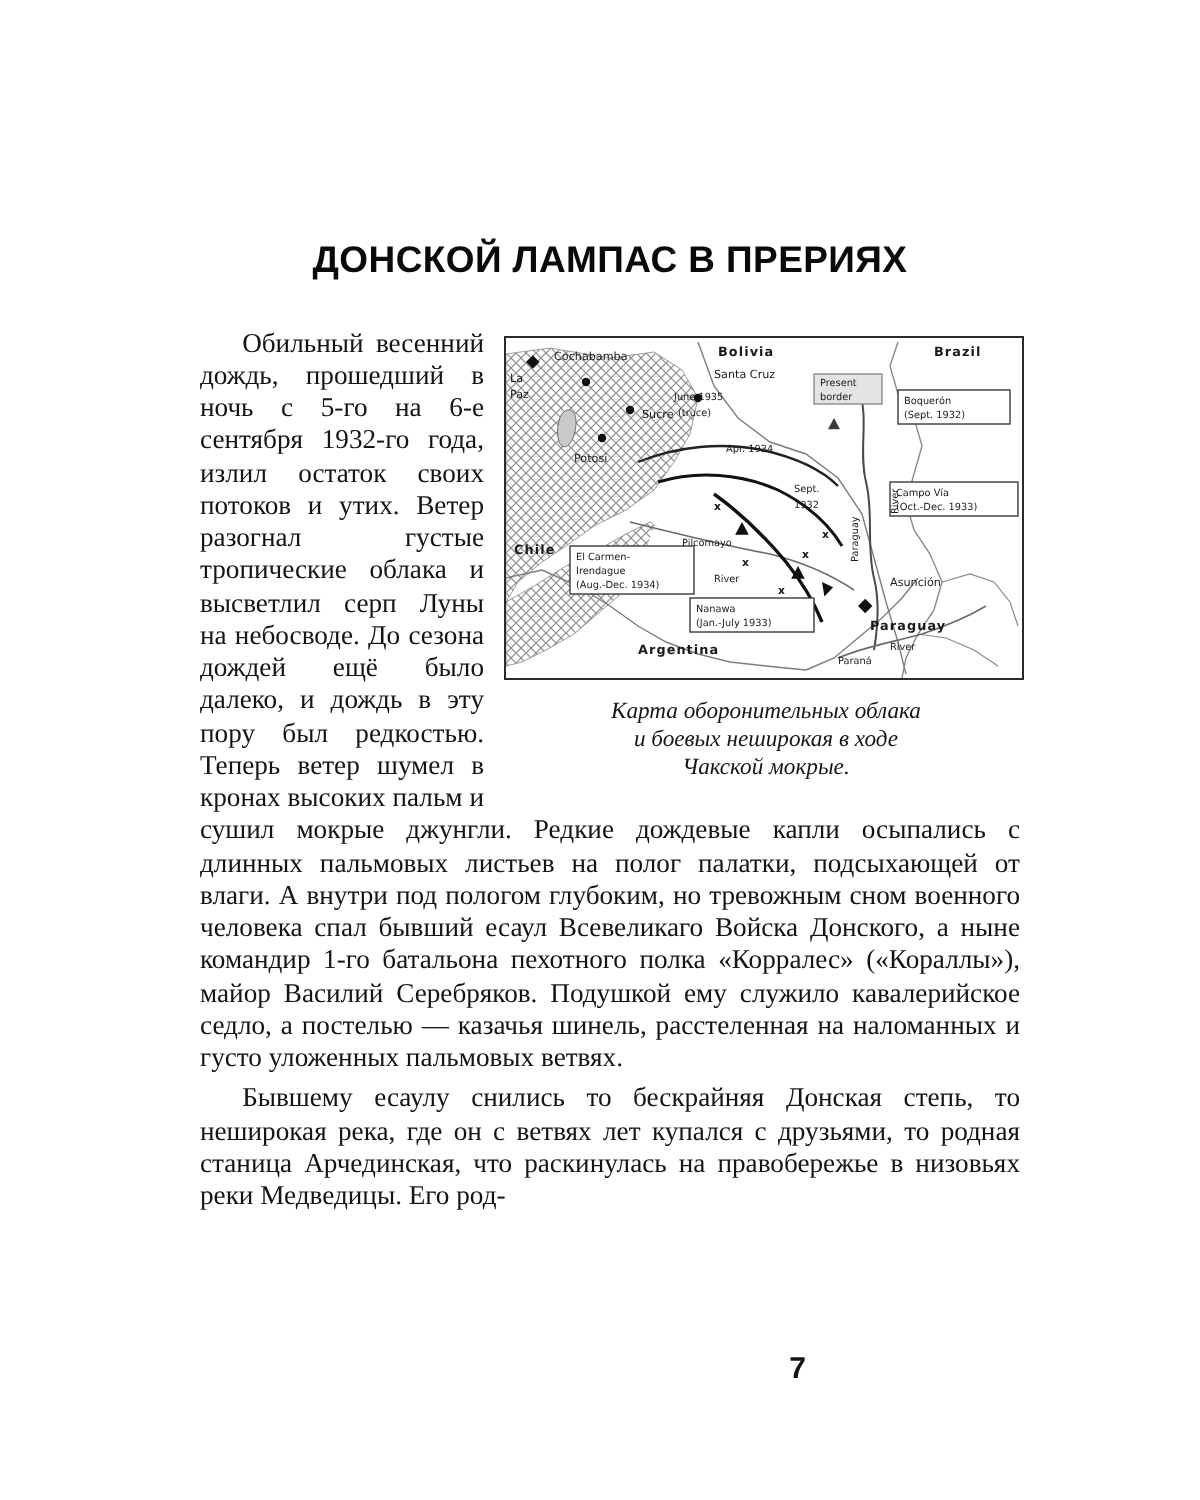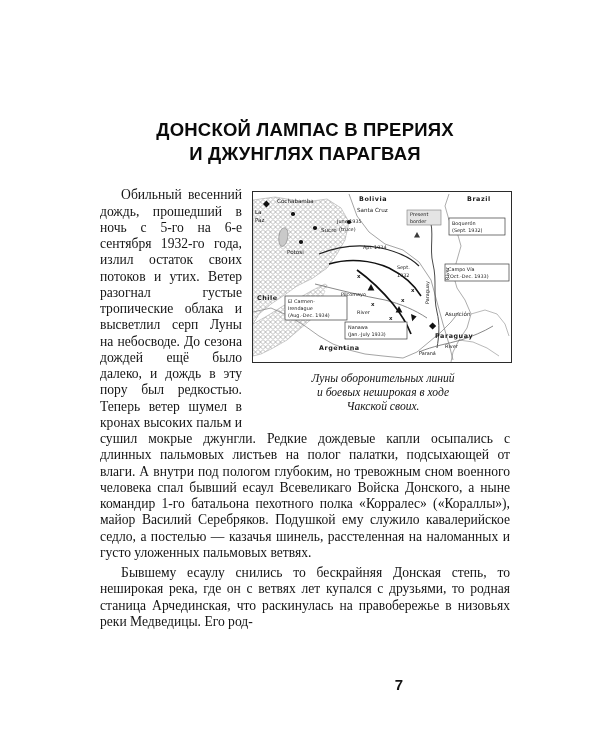--- a/index.html
+++ b/index.html
@@ -112,21 +112,20 @@
 </style>
 </head>
 <body>
 
 <div class="page">
 
   <div class="content">
 
     <h1 class="chapter-title">
       <span class="line">ДОНСКОЙ ЛАМПАС В ПРЕРИЯХ</span>
-      <span class="line">И ДЖУНГЛЯХ ПАРАГВАЯ</span>
     </h1>
 
     <div class="body-block">
 
       <figure class="figure">
         <div class="map-frame">
           <svg width="258" height="170" viewBox="0 0 258 170" xmlns="http://www.w3.org/2000/svg">
             <defs>
               <pattern id="hatchHi" width="5" height="5" patternUnits="userSpaceOnUse">
                 <path d="M0,2.5 L2.5,0 L5,2.5 L2.5,5 Z" fill="none" stroke="#8d8d8d" stroke-width="0.6"></path>
@@ -233,23 +232,23 @@
             <text class="mtext m-river" x="88" y="104">Pilcomayo</text>
             <text class="mtext m-river" x="104" y="122">River</text>
             <text class="mtext m-river" x="176" y="112" transform="rotate(-90 176 112)">Paraguay</text>
             <text class="mtext m-river" x="196" y="88" transform="rotate(-90 196 88)">River</text>
             <text class="mtext m-river" x="166" y="163">Paraná</text>
             <text class="mtext m-river" x="192" y="156">River</text>
           </svg>
         </div>
 
         <figcaption class="fig-caption">
-          <span class="cline">Луны оборонительных линий</span>
+          <span class="cline">Карта оборонительных облака</span>
           <span class="cline">и боевых неширокая в ходе</span>
-          <span class="cline">Чакской своих.</span>
+          <span class="cline">Чакской мокрые.</span>
         </figcaption>
       </figure>
 
       <p>Обильный весенний дождь, прошедший в ночь с 5-го на 6-е сентября 1932-го года, излил остаток своих потоков и утих. Ветер разогнал густые тропические облака и высветлил серп Луны на небосводе. До сезона дождей ещё было далеко, и дождь в эту пору был редкостью. Теперь ветер шумел в кронах высоких пальм и сушил мокрые джунгли. Редкие дождевые капли осыпались с длинных пальмовых листьев на полог палатки, подсыхающей от влаги. А внутри под пологом глубоким, но тревожным сном военного человека спал бывший есаул Всевеликаго Войска Донского, а ныне командир 1-го батальона пехотного полка «Корралес» («Кораллы»), майор Василий Серебряков. Подушкой ему служило кавалерийское седло, а постелью — казачья шинель, расстеленная на наломанных и густо уложенных пальмовых ветвях.</p>
       <p>Бывшему есаулу снились то бескрайняя Донская степь, то неширокая река, где он с ветвях лет купался с друзьями, то родная станица Арчединская, что раскинулась на правобережье в низовьях реки Медведицы. Его род-</p>
 
     </div>
   </div>
 
   <div class="folio">7</div>

